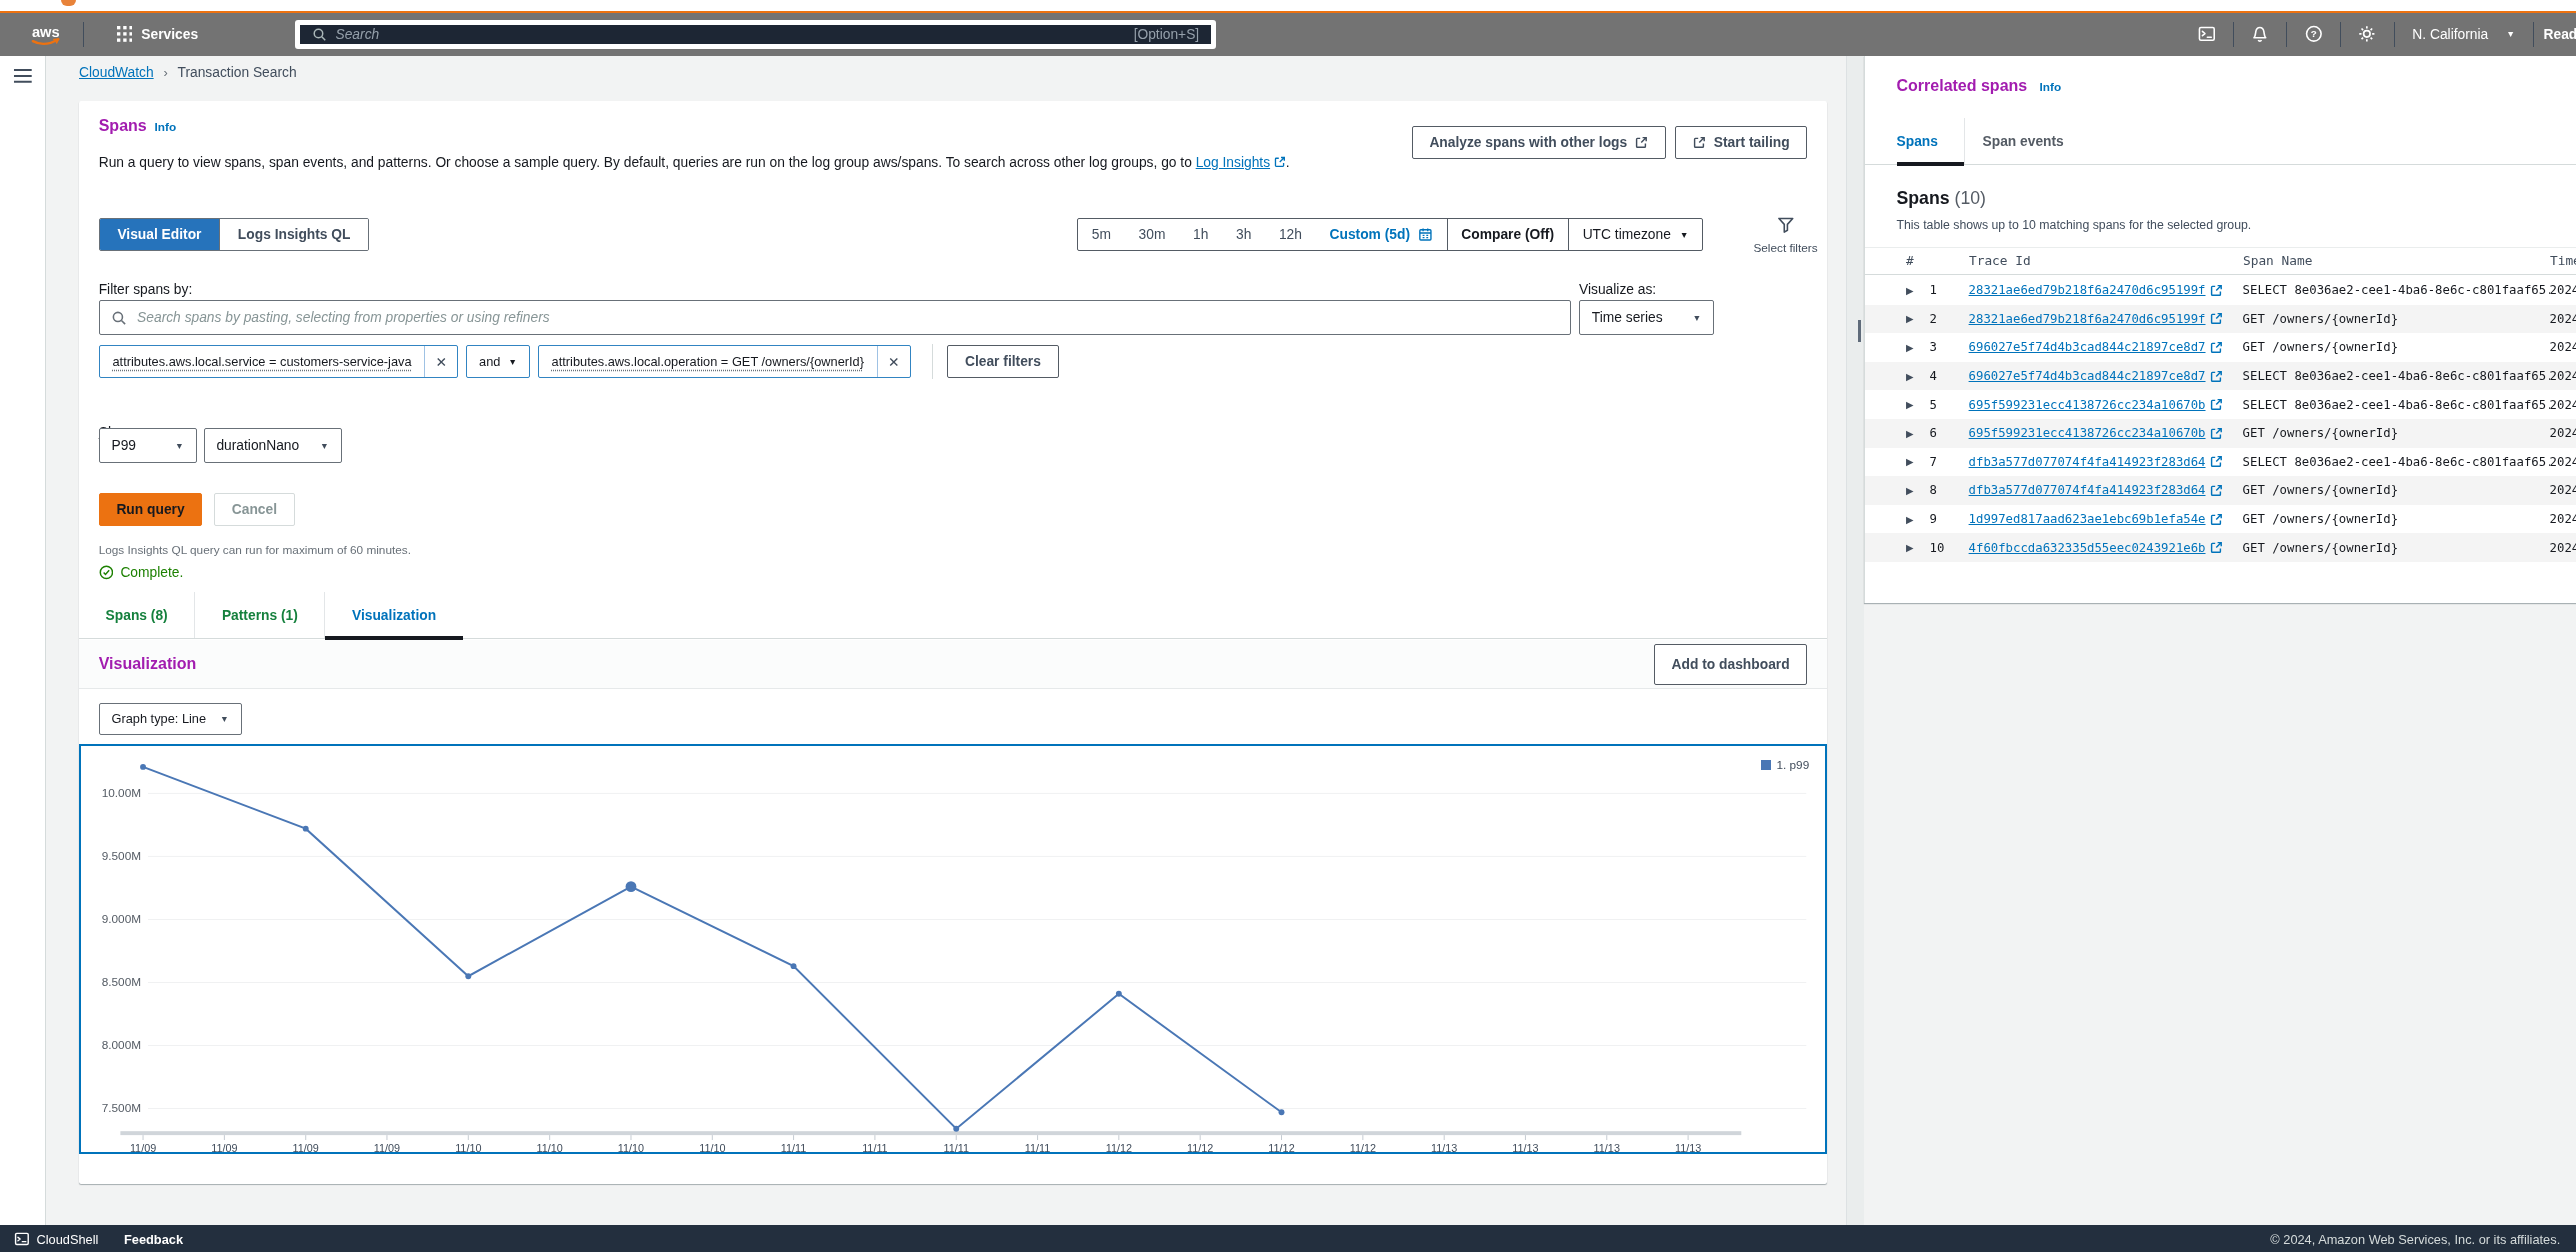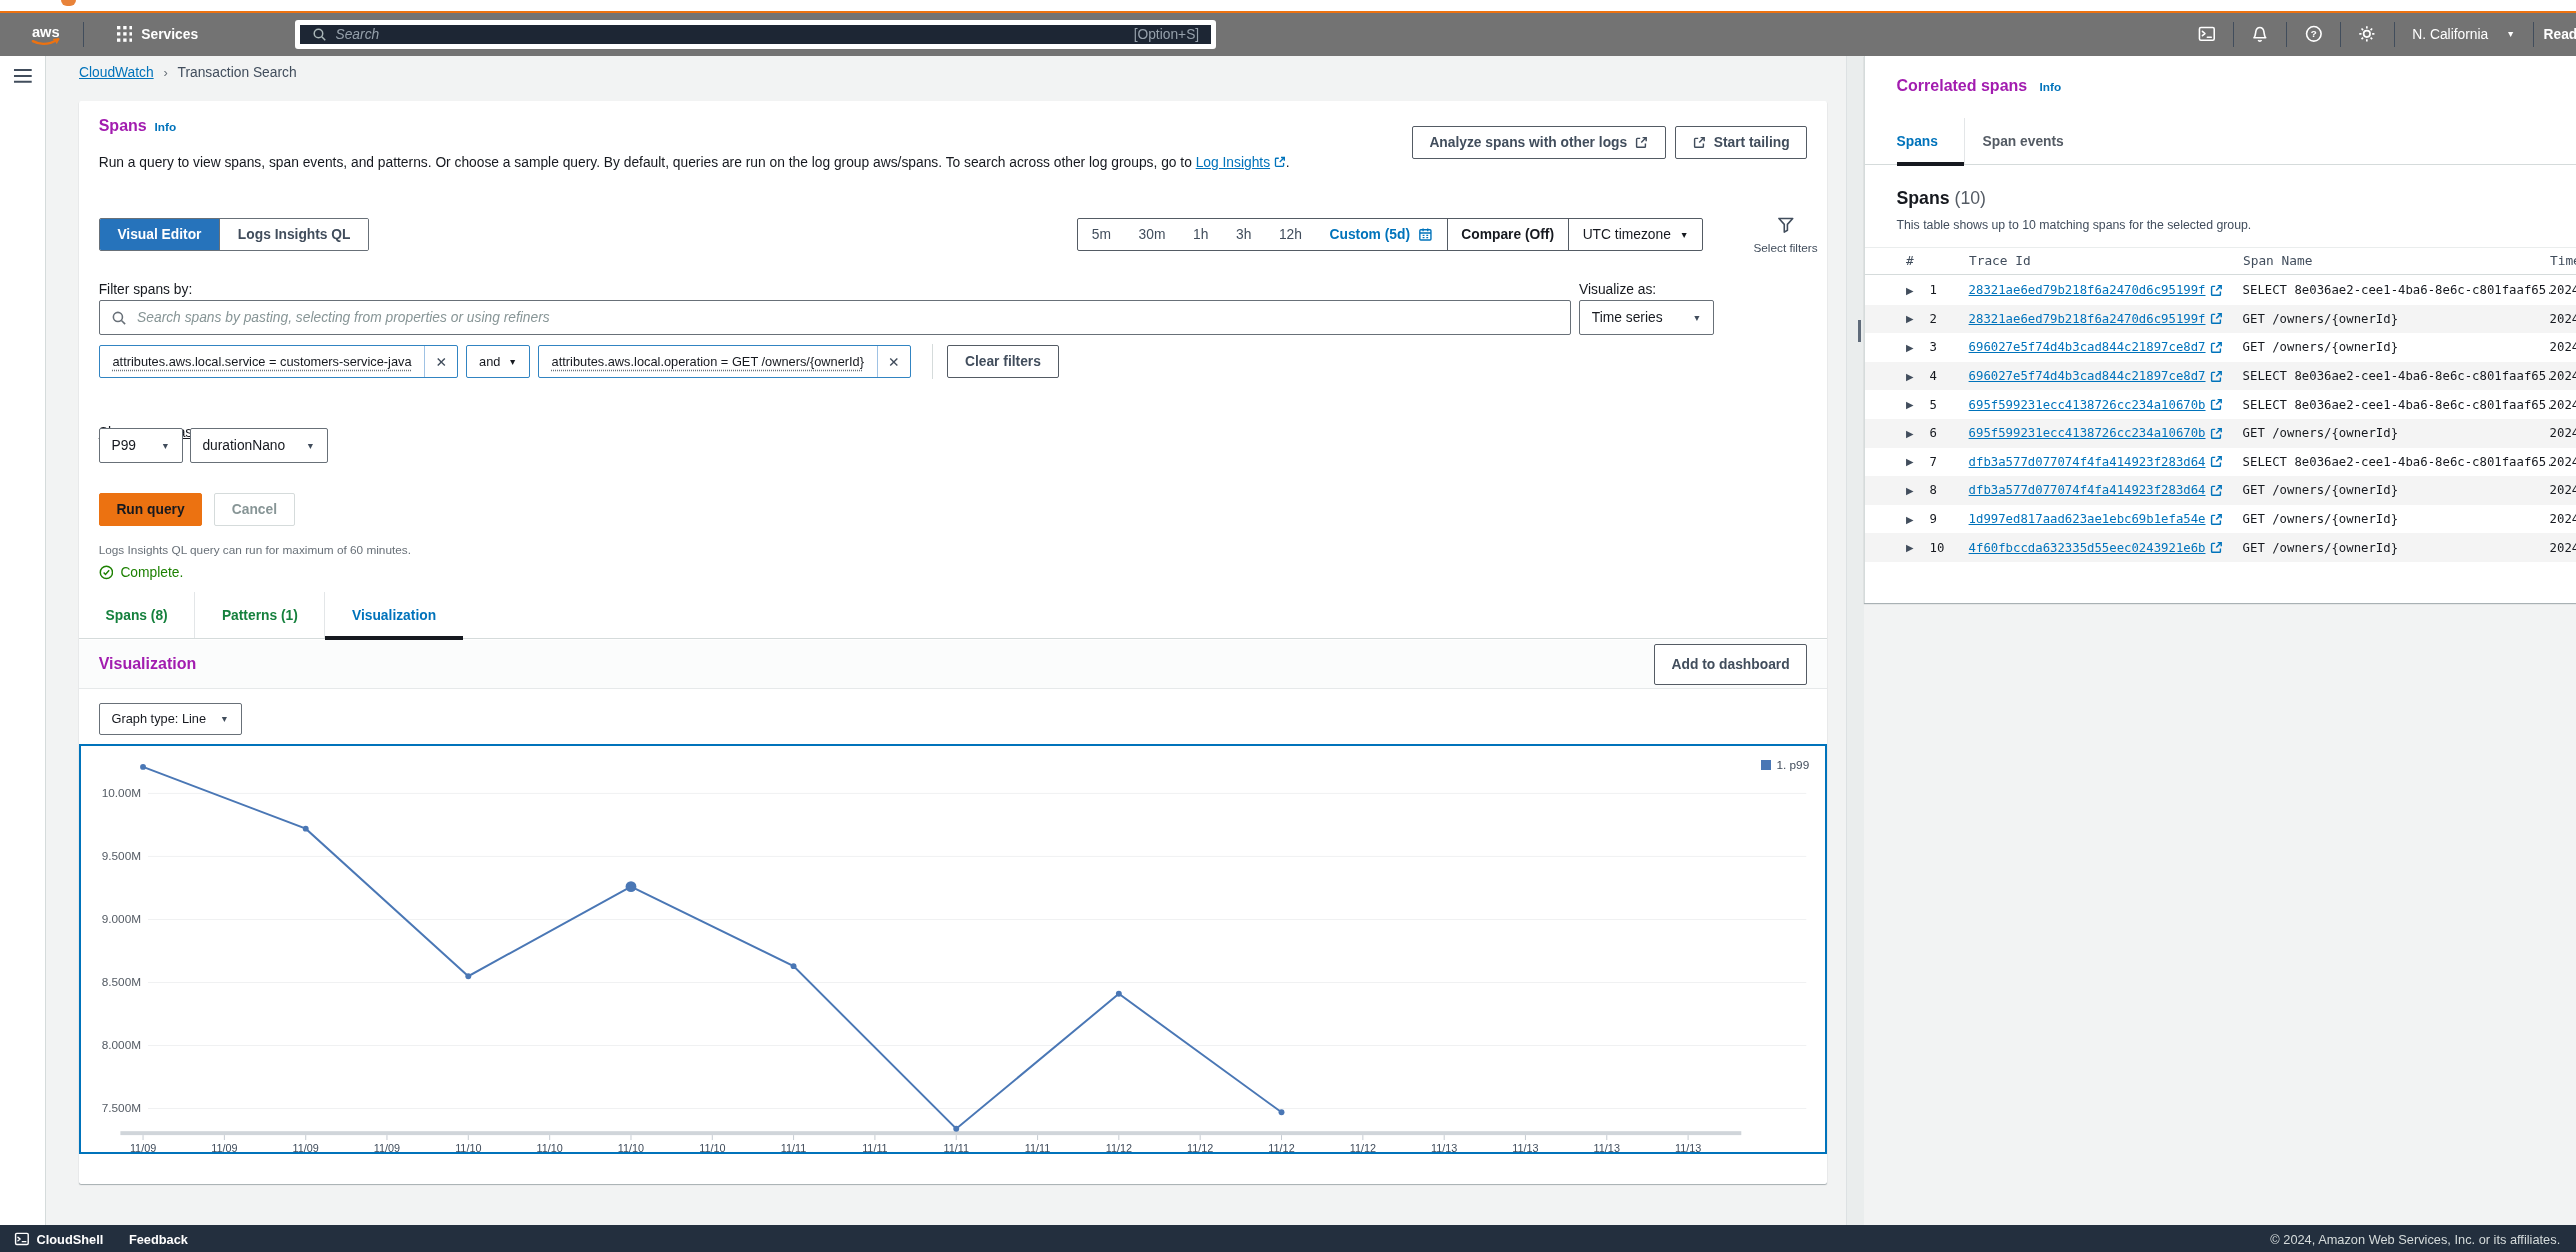--- a/index.html
+++ b/index.html
@@ -123,21 +123,21 @@
   .trow { display:grid; grid-template-columns:23.6px 39px 274px 307px auto; padding-left:41px; align-items:center; height:28.6px;
           font-family:"DejaVu Sans Mono",monospace; font-size:12.3px; color:#16191f; }
   .trow.alt { background:#f4f4f4; }
   .trow .arr { color:#414d5c; font-size:9.8px; cursor:pointer; font-family:"Liberation Sans",sans-serif; }
   .tid { display:flex; align-items:center; gap:4.9px; color:#0073bb; white-space:nowrap; }
   .tid a { color:#0073bb; text-decoration:underline; cursor:pointer; }
   .sname, .ttime { white-space:nowrap; overflow:hidden; }
 
   
   .bottombar { position:absolute; left:0; right:0; bottom:0; height:27.6px; background:#232f3e; color:#fff; display:flex; align-items:center; font-size:12.8px; }
-  .bb-item { display:flex; align-items:center; gap:6.9px; margin-left:13.8px; font-weight:bold; cursor:pointer; }
+  .bb-item { display:flex; align-items:center; gap:6.9px; margin-left:13.8px; font-weight:normal; cursor:pointer; }
   .bb-feedback { margin-left:25.6px; font-weight:bold; cursor:pointer; }
   .bb-copy { position:absolute; right:15.8px; color:#d5dbdb; font-weight:normal; }
   svg { display:block; }
 </style>
 </head>
 <body>
 
 <div id="page">
 
   <div class="topstrip"></div>
@@ -327,21 +327,21 @@
       <span class="chip">
         <span class="chip-text">attributes.aws.local.operation = GET /owners/{ownerId}</span>
         <span class="chip-x">✕</span>
       </span>
       <span class="clear-div"></span>
       <button class="btn">Clear filters</button>
     </div>
 
     <div class="abs field-label" style="left:19.7px; top:324px;text-decoration:underline;">Show spans as:</div>
     <div class="abs" style="left:19.7px; top:327px; display:flex; gap:6.9px;">
-      <div class="select" style="width:84px;">
+      <div class="select" style="width:98px;">
         <span>P99</span>
         <span class="caret">▼</span>
       </div>
       <div class="select" style="width:138px;">
         <span>durationNano</span>
         <span class="caret">▼</span>
       </div>
     </div>
 
     <div class="runrow">

